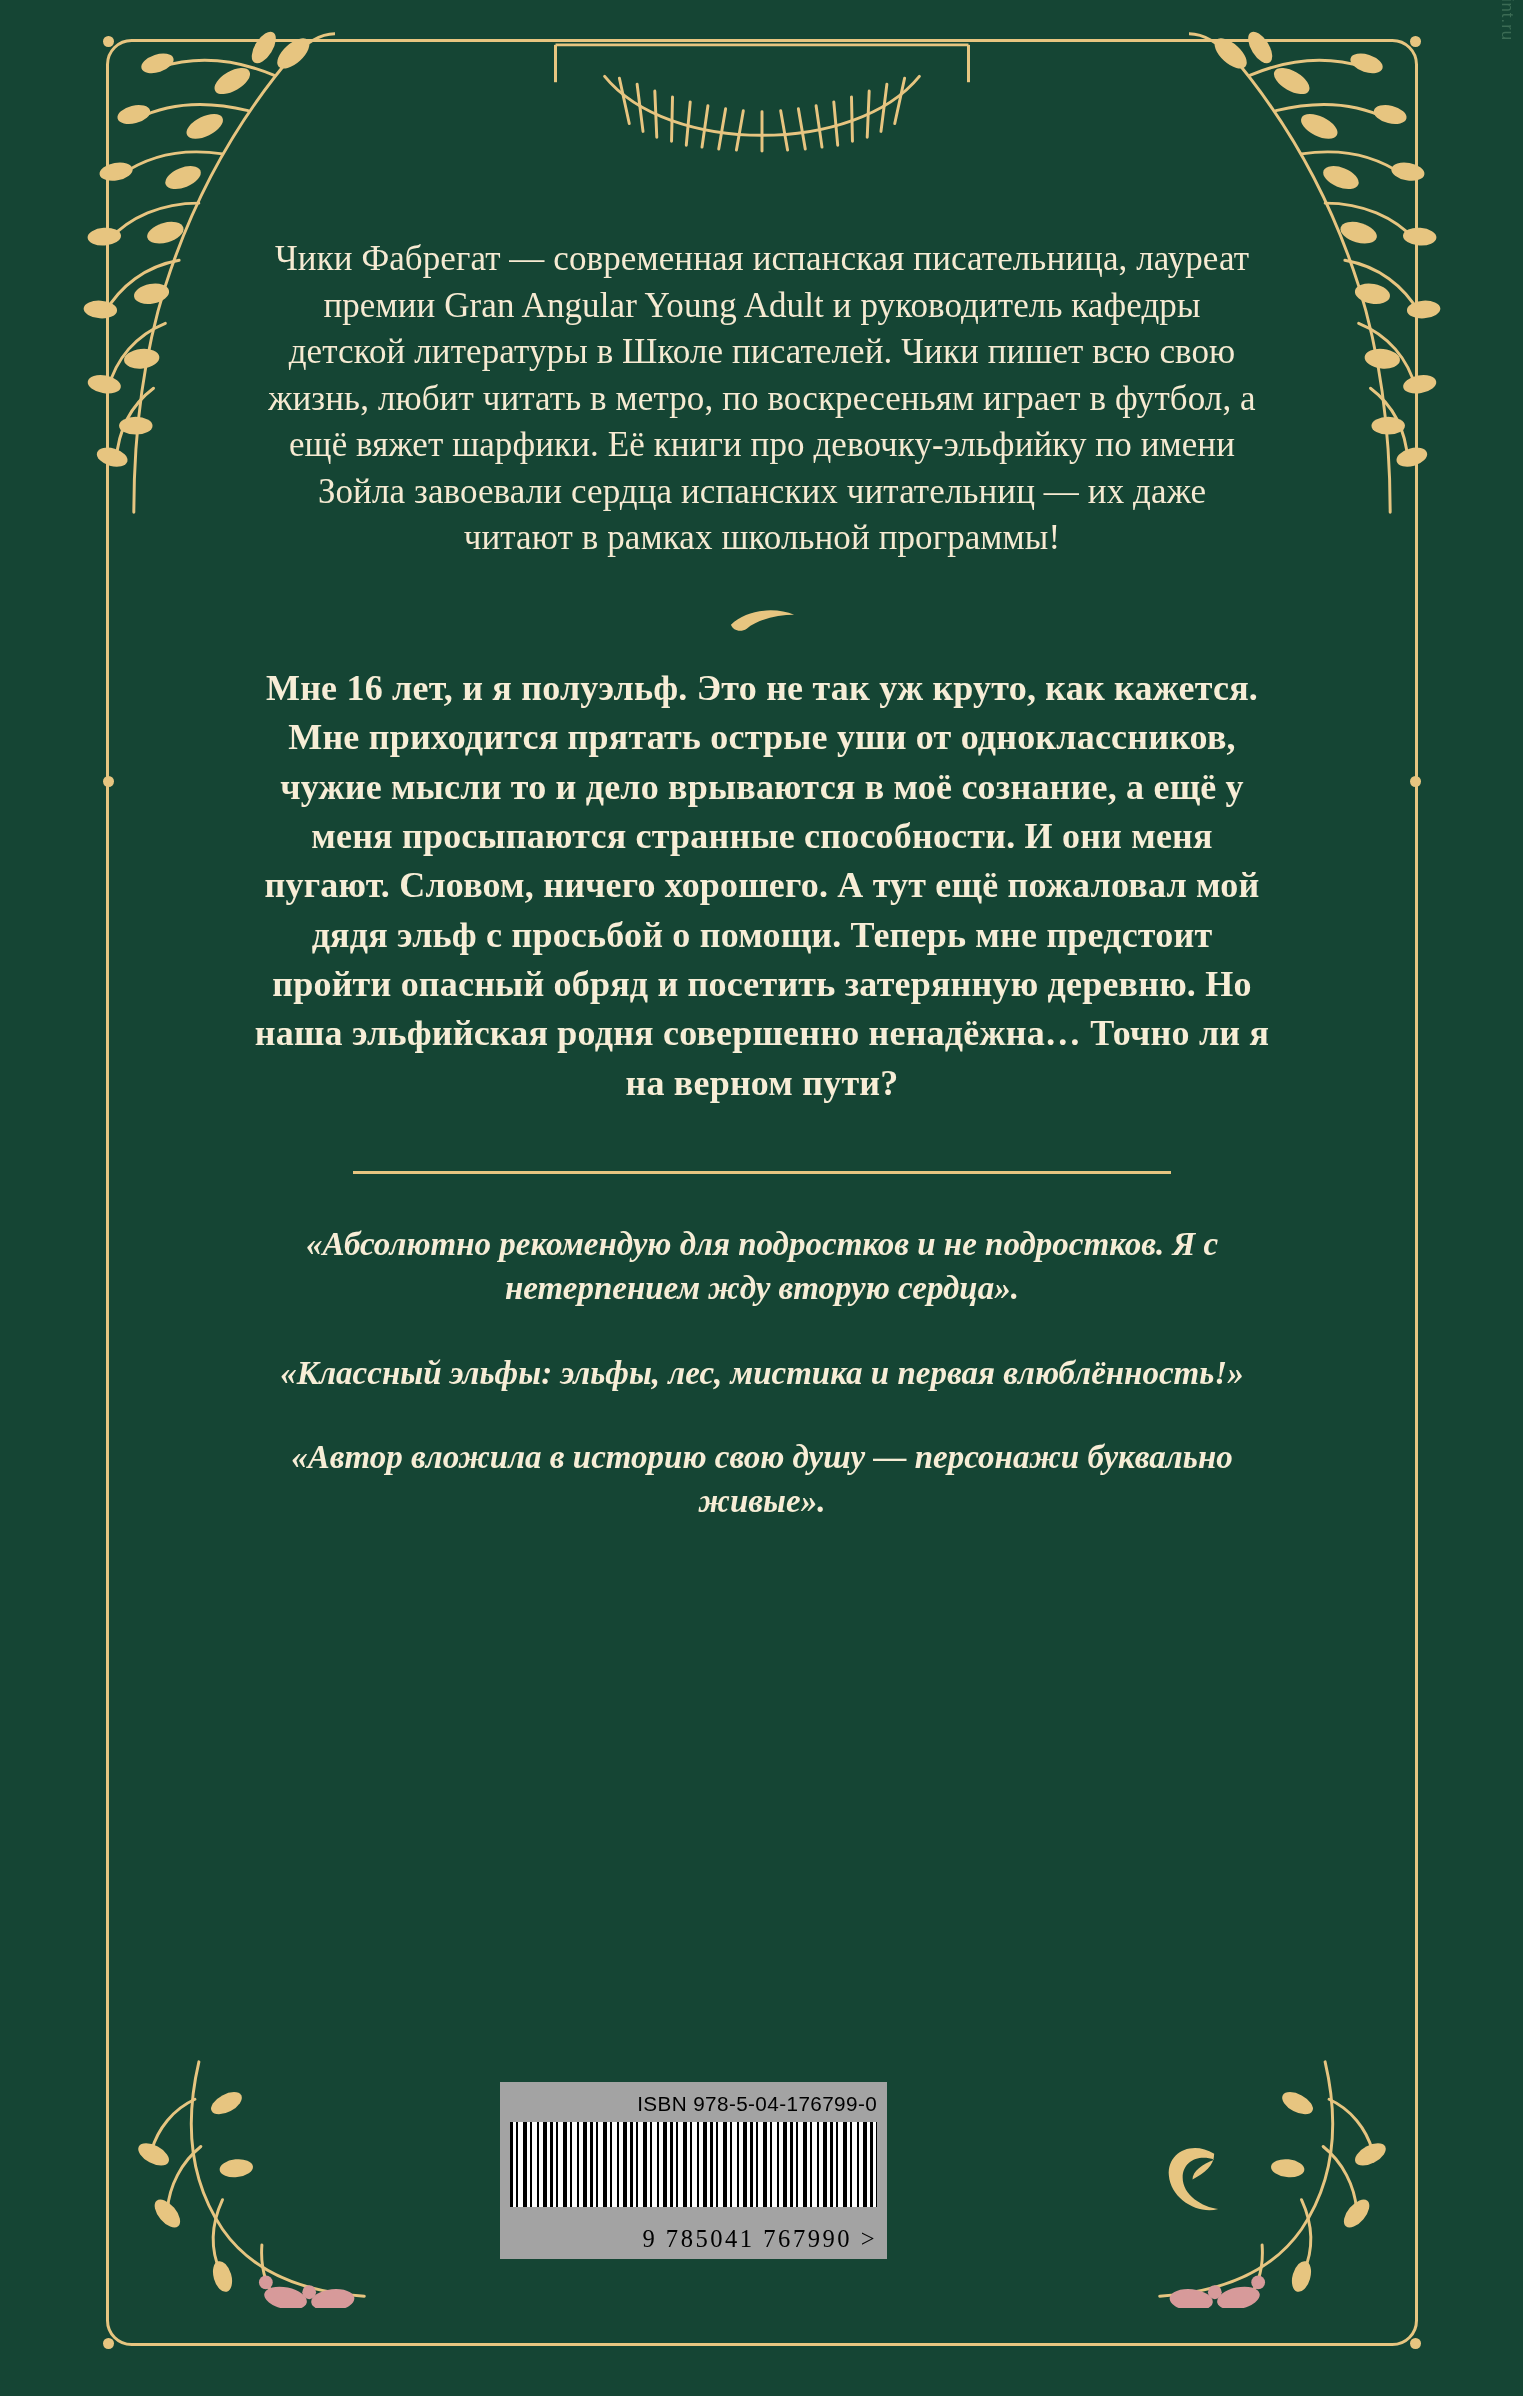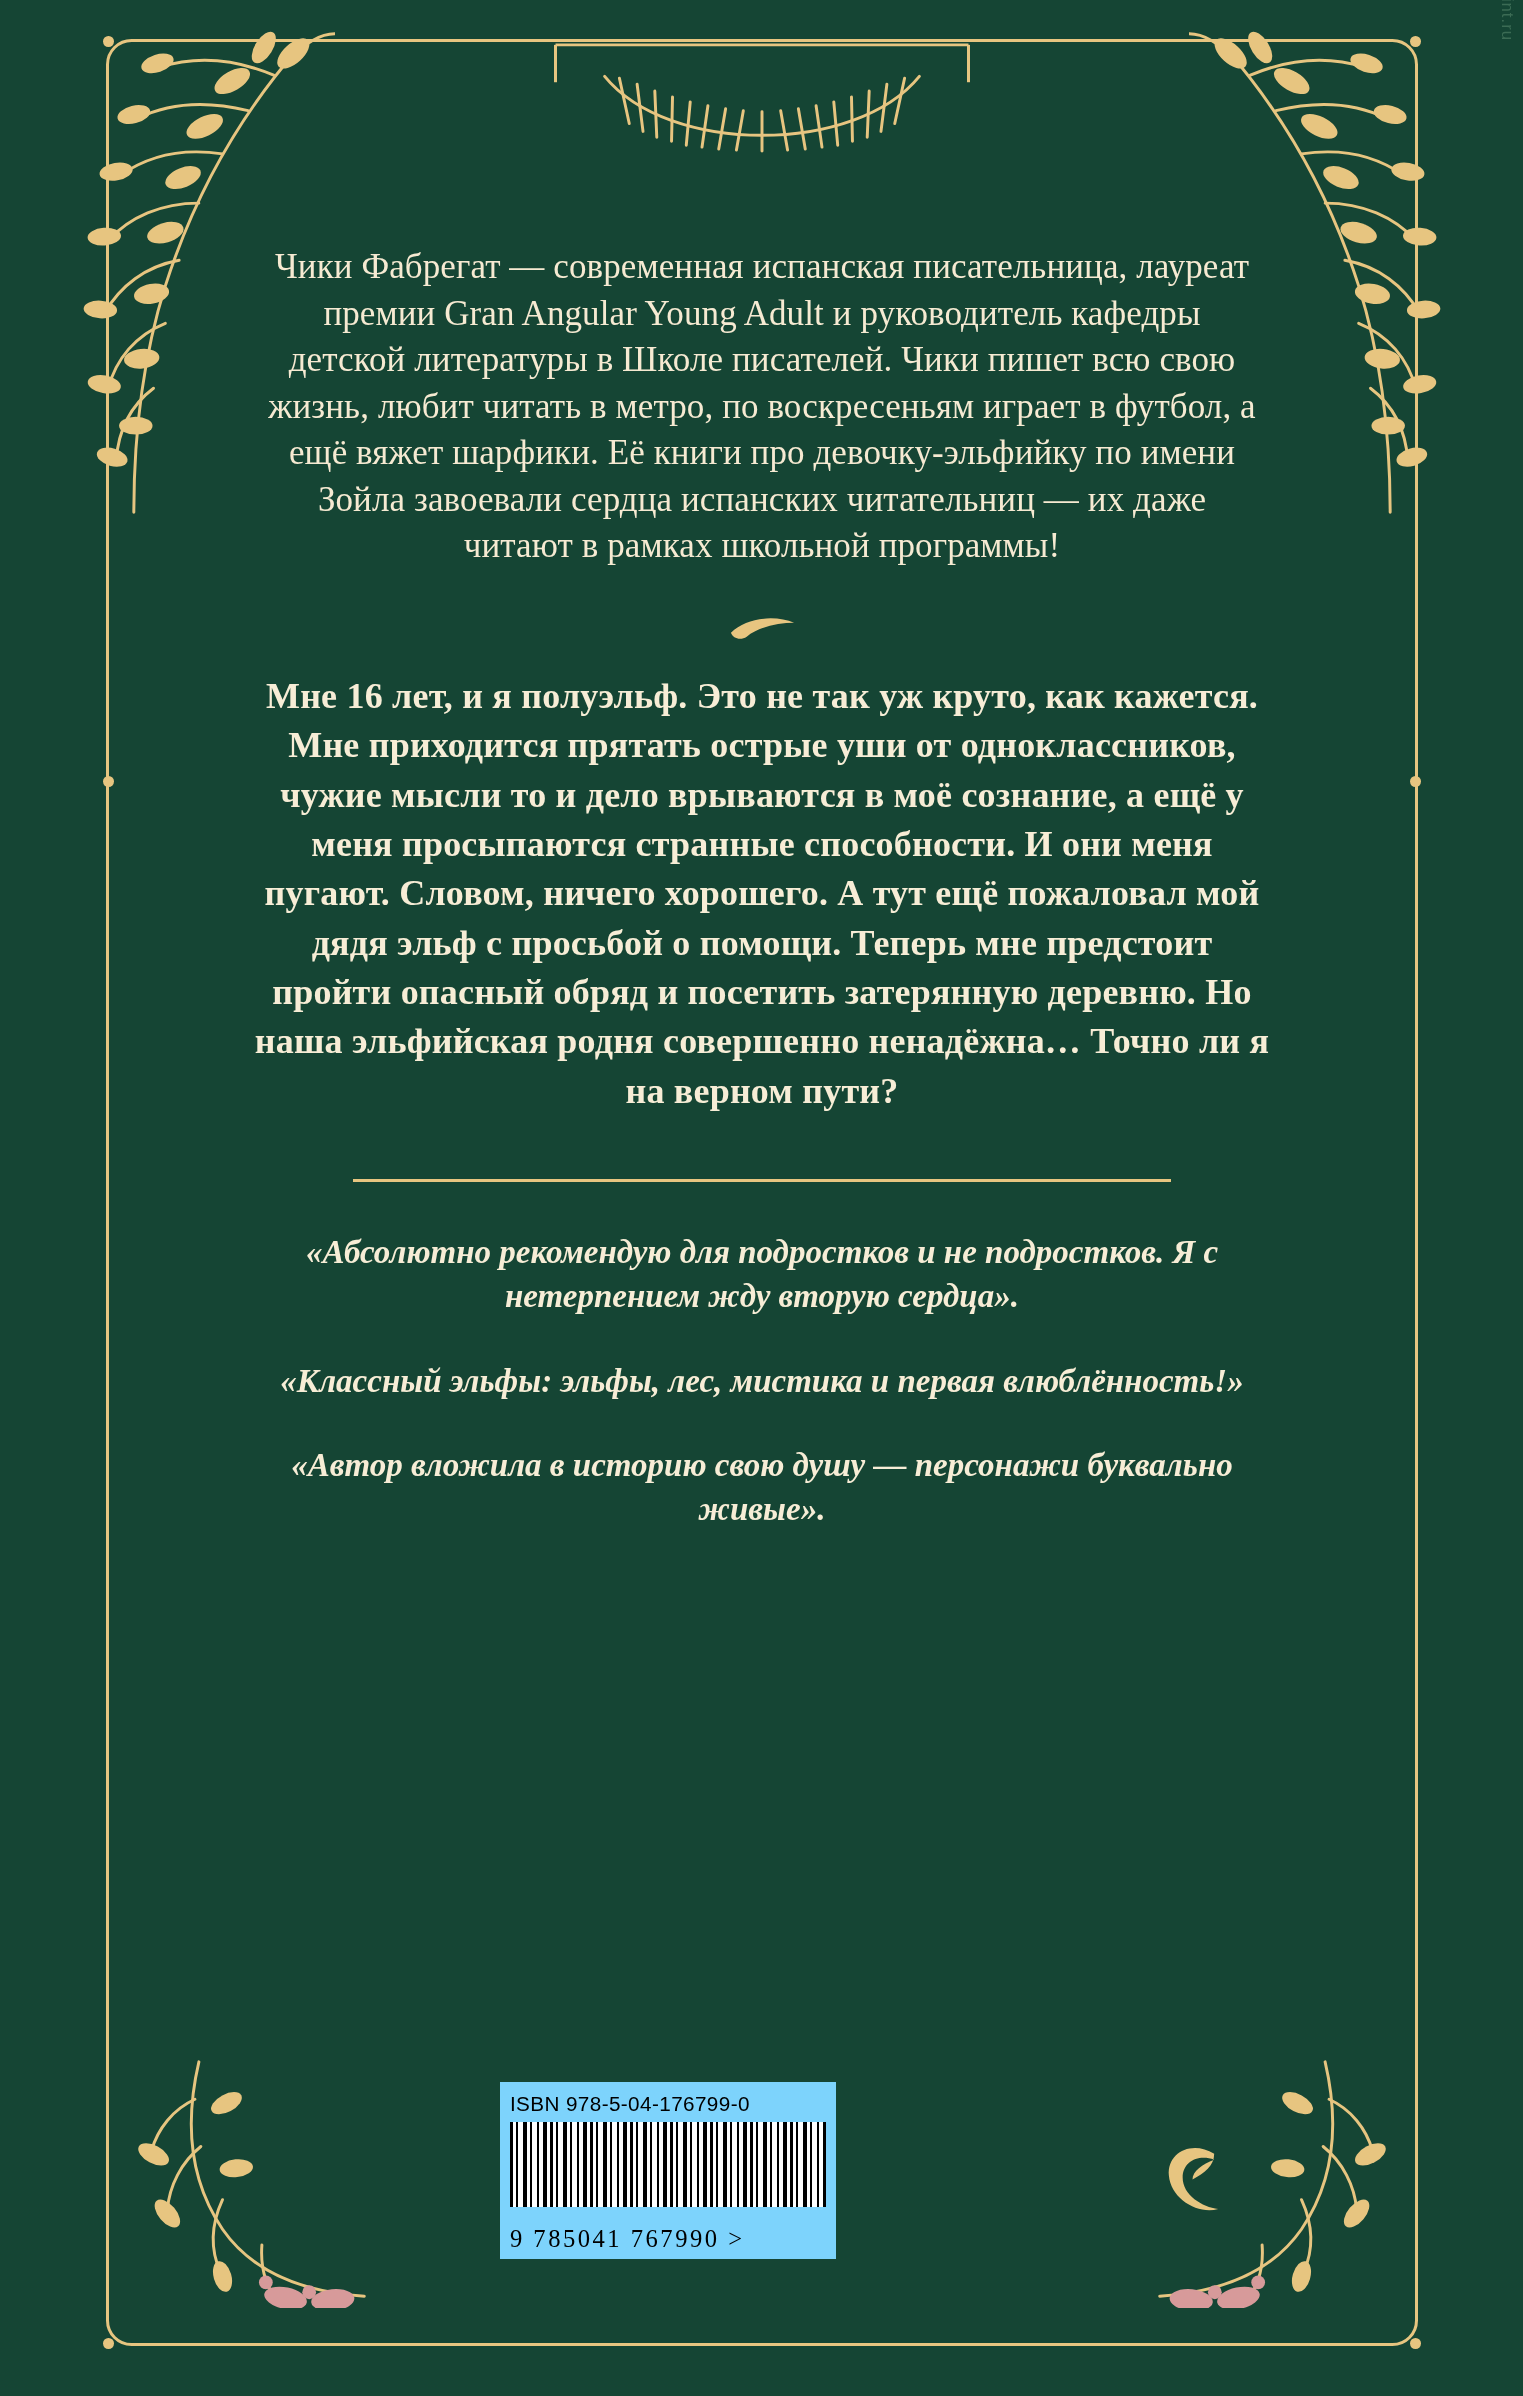--- a/index.html
+++ b/index.html
@@ -60,21 +60,21 @@
     right: 177px;
     top: 232px;
     text-align: center;
   }
 
   .about {
     font-size: 35px;
     line-height: 1.33;
     color: #f6ead2;
     letter-spacing: 0.1px;
-    margin: 12px auto;
+    margin: 4px auto;
     max-width: 995px;
     text-align: center;
   }
 
   .leaf-divider {
     margin: 43px auto 29.6px auto;
     width: 79px;
     height: 29.6px;
   }
 
@@ -107,25 +107,25 @@
     color: #f7edd6;
     margin: 0 0 41px 0;
   }
   .quote:last-child { margin-bottom: 4px; }
 
   
   .barcode-box {
     position: absolute;
     left: 500px;
     bottom: 138px;
-    width: 336px;
-    background: #7dd3fc;
+    width: 387px;
+    background: #a3a3a3;
     padding: 9.9px 9.9px 5.9px 9.9px;
     box-sizing: border-box;
-    text-align: left;
+    text-align: right;
   }
   .isbn-text {
     font-family: "Liberation Sans", sans-serif;
     font-size: 20.7px;
     color: #000;
     letter-spacing: 0.4px;
     margin-bottom: 5.9px;
   }
   .bars {
     height: 85px;

